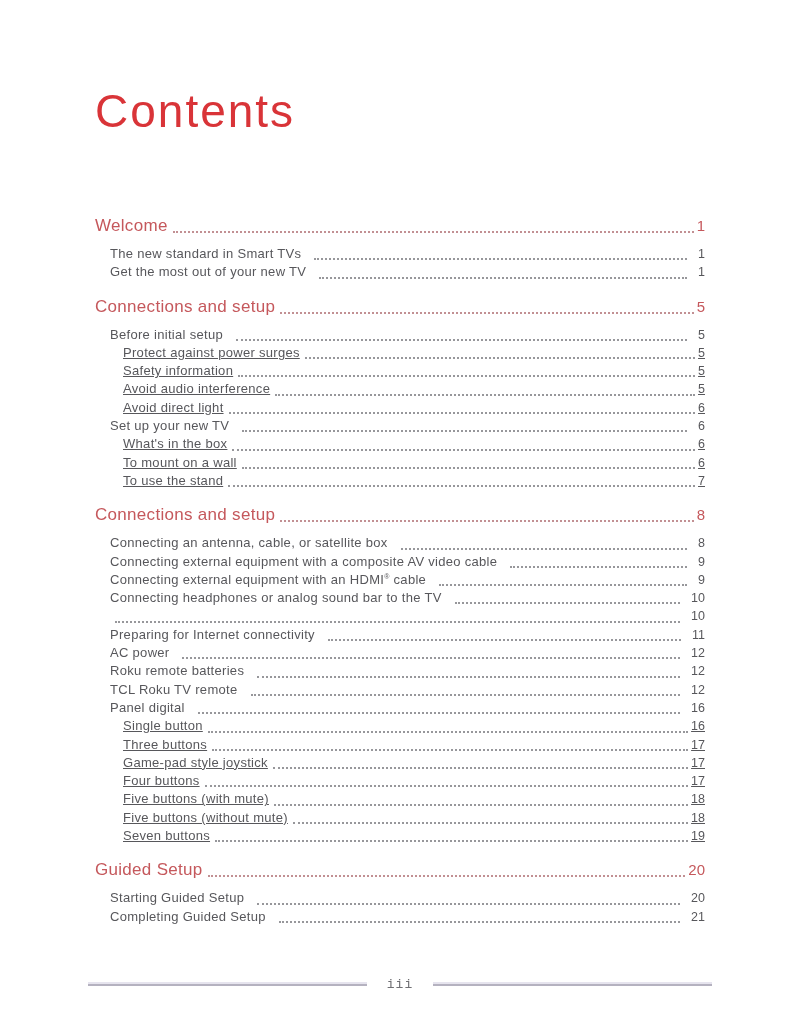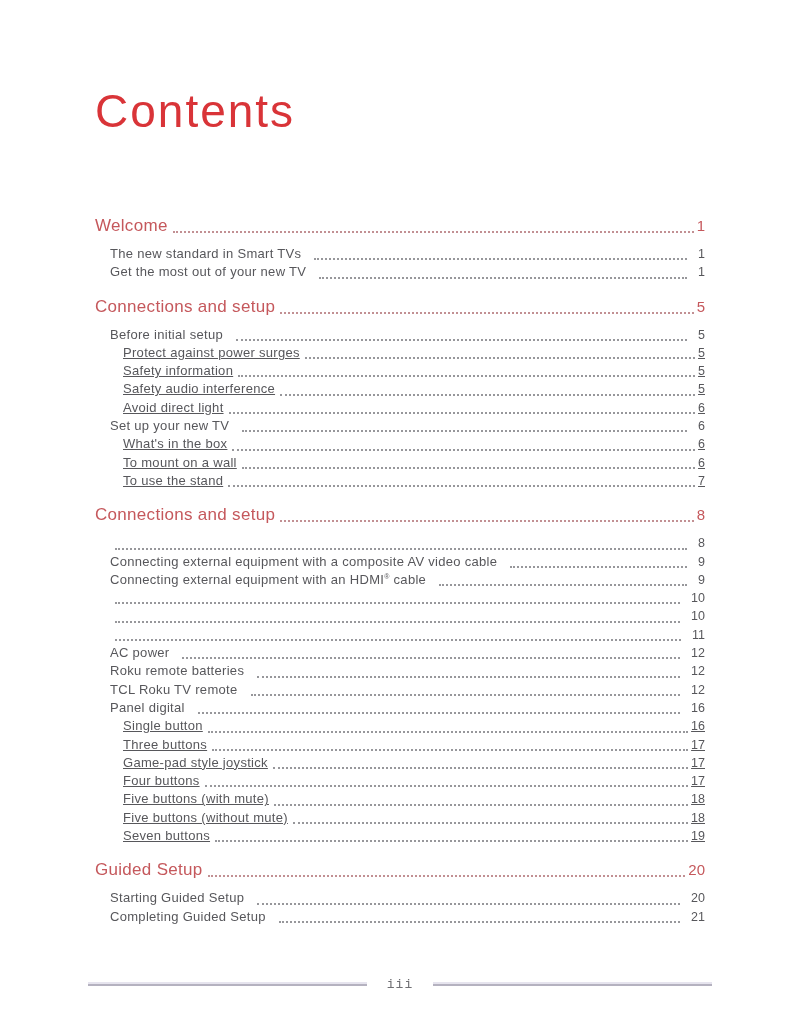--- a/index.html
+++ b/index.html
@@ -126,21 +126,21 @@
         <span class="label">Protect against power surges</span>
         <span class="leader"></span>
         <span class="pagenum">5</span>
       </div>
       <div class="row item lvl2">
         <span class="label">Safety information</span>
         <span class="leader"></span>
         <span class="pagenum">5</span>
       </div>
       <div class="row item lvl2">
-        <span class="label">Safety audio interference</span>
+        <span class="label">Avoid audio interference</span>
         <span class="leader"></span>
         <span class="pagenum">5</span>
       </div>
       <div class="row item lvl2">
         <span class="label">Avoid direct light</span>
         <span class="leader"></span>
         <span class="pagenum">6</span>
       </div>
       <div class="row item lvl1">
         <span class="label">Set up your new TV</span>
@@ -161,42 +161,45 @@
         <span class="label">To use the stand</span>
         <span class="leader"></span>
         <span class="pagenum">7</span>
       </div>
       <div class="row section-header">
         <span class="label">Connections and setup</span>
         <span class="leader"></span>
         <span class="pagenum">8</span>
       </div>
       <div class="row item lvl1">
+        <span class="label">Connecting an antenna, cable, or satellite box</span>
         <span class="leader"></span>
         <span class="pagenum">8</span>
       </div>
       <div class="row item lvl1">
         <span class="label">Connecting external equipment with a composite AV video cable</span>
         <span class="leader"></span>
         <span class="pagenum">9</span>
       </div>
       <div class="row item lvl1">
         <span class="label">Connecting external equipment with an HDMI<sup class="reg">®</sup> cable</span>
         <span class="leader"></span>
         <span class="pagenum">9</span>
       </div>
       <div class="row item lvl1">
+        <span class="label">Connecting headphones or analog sound bar to the TV</span>
         <span class="leader"></span>
         <span class="pagenum">10</span>
       </div>
       <div class="row item lvl1">
         <span class="leader"></span>
         <span class="pagenum">10</span>
       </div>
       <div class="row item lvl1">
+        <span class="label">Preparing for Internet connectivity</span>
         <span class="leader"></span>
         <span class="pagenum">11</span>
       </div>
       <div class="row item lvl1">
         <span class="label">AC power</span>
         <span class="leader"></span>
         <span class="pagenum">12</span>
       </div>
       <div class="row item lvl1">
         <span class="label">Roku remote batteries</span>

